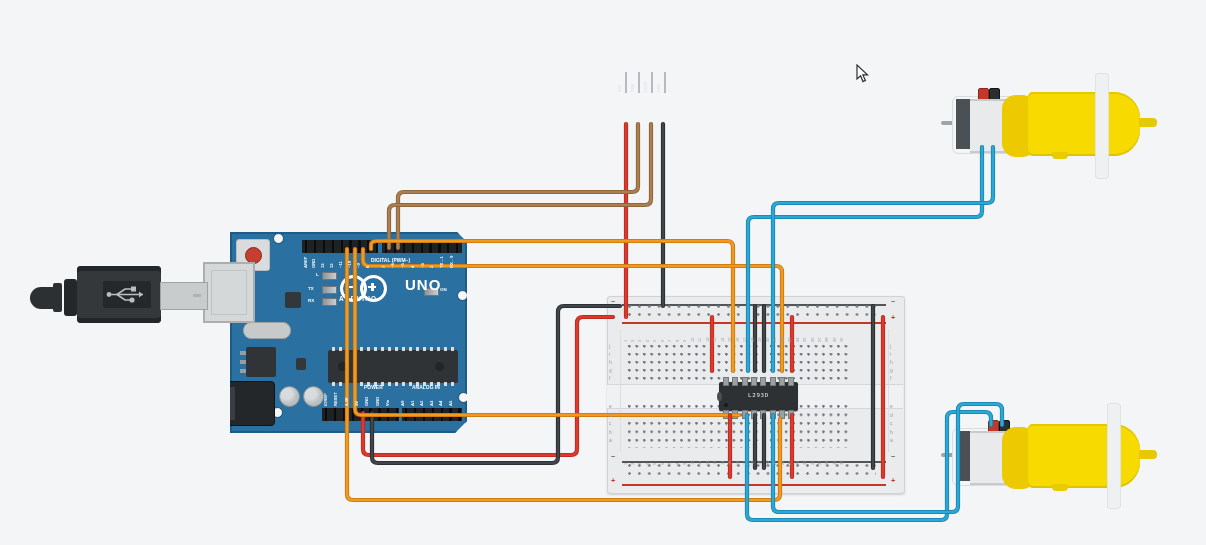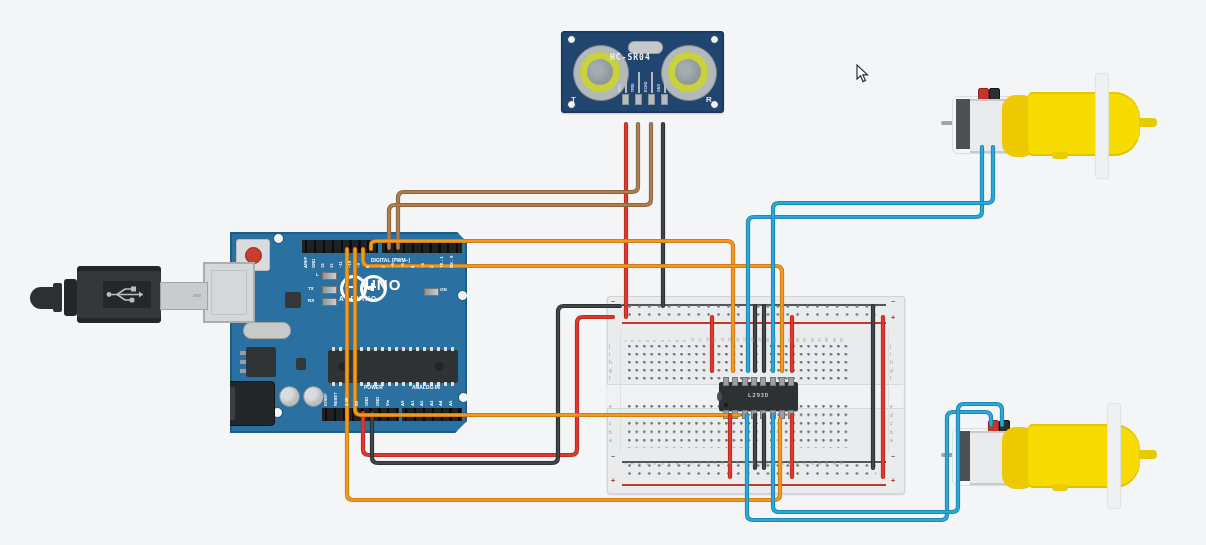--- a/index.html
+++ b/index.html
@@ -143,21 +143,21 @@
     <div class="capc" style="left:49px;top:154px"></div>
     <div class="capc" style="left:73px;top:154px"></div>
     <div class="abs" id="barrel">
         <i></i>
       </div>
   </div>
   <div class="abs" id="usbport">
       <i></i>
     </div>
 
-  <div class="wtext" style="left:365px;top:276px;font:700 15px 'Liberation Sans',sans-serif;letter-spacing:1px">UNO</div>
+  <div class="wtext" style="left:405px;top:276px;font:700 15px 'Liberation Sans',sans-serif;letter-spacing:1px">UNO</div>
   <div class="wtext" style="left:339px;top:295px;font:700 8px 'Liberation Sans',sans-serif;letter-spacing:1.5px;transform:scale(0.8);transform-origin:0 0">ARDUINO</div>
   <div class="wtext" style="left:371px;top:258px;font:700 8px 'Liberation Sans',sans-serif;transform:scale(0.62);transform-origin:0 0">DIGITAL (PWM~)</div>
   <div class="wtext" style="left:364px;top:385px;font:700 8px 'Liberation Sans',sans-serif;transform:scale(0.62);transform-origin:0 0">POWER</div>
   <div class="wtext" style="left:412px;top:385px;font:700 8px 'Liberation Sans',sans-serif;transform:scale(0.62);transform-origin:0 0">ANALOG IN</div>
   <div class="wtext" style="left:440px;top:287px;font:700 8px 'Liberation Sans',sans-serif;transform:scale(0.55);transform-origin:0 0">ON</div>
   <div class="wtext" style="left:316px;top:272px;font:700 8px 'Liberation Sans',sans-serif;transform:scale(0.55);transform-origin:0 0">L</div>
   <div class="wtext" style="left:308px;top:286px;font:700 8px 'Liberation Sans',sans-serif;transform:scale(0.55);transform-origin:0 0">TX</div>
   <div class="wtext" style="left:308px;top:298px;font:700 8px 'Liberation Sans',sans-serif;transform:scale(0.55);transform-origin:0 0">RX</div>
 
   <div>
@@ -177,42 +177,20 @@
         <rect x="28" y="5.5" width="5" height="5" fill="#b9bec1"></rect>
         <circle cx="29" cy="19" r="2.6" fill="#b9bec1"></circle>
         <path d="M40,13.5 l-4,-3 v6 z" fill="#b9bec1"></path>
       </svg>
     </div>
     <div class="usbpart" style="left:160px;top:282px;width:46px;height:26px;background:#c9cccd;border:1px solid #9ea3a5">
       <div style="position:absolute;right:6px;top:11px;width:8px;height:3px;background:#aeb3b5"></div>
     </div>
   </div>
 
-  <div class="abs" id="sensor">
-    <div class="shole" style="left:6px;top:4px"></div>
-    <div class="shole" style="left:149px;top:4px"></div>
-    <div class="shole" style="left:6px;top:69px"></div>
-    <div class="shole" style="left:149px;top:69px"></div>
-    <div class="tring" style="left:12px;top:14px">
-        <span class="y"></span>
-        <span class="c"></span>
-      </div>
-    <div class="tring" style="left:100px;top:14px">
-        <span class="y"></span>
-        <span class="c"></span>
-      </div>
-    <div style="position:absolute;left:67px;top:10px;width:33px;height:11px;border-radius:6px;background:#c6c9cb;border:1px solid #989da0"></div>
-    <div class="wtext" style="left:49px;top:22px;font:700 8px 'DejaVu Sans Mono',monospace;letter-spacing:1px;color:#eef1f3">HC-SR04</div>
-    <div class="wtext" style="left:10px;top:64px;font:700 8px 'Liberation Sans',sans-serif;color:#dfe4e7">T</div>
-    <div class="wtext" style="left:145px;top:64px;font:700 8px 'Liberation Sans',sans-serif;color:#dfe4e7">R</div>
-    <div class="spin" style="left:61px"></div>
-    <div class="spin" style="left:74px"></div>
-    <div class="spin" style="left:87px"></div>
-    <div class="spin" style="left:100px"></div>
-  </div>
   <div class="abs sstub" style="left:624.8px"></div>
   <div class="abs sstub" style="left:637.8px"></div>
   <div class="abs sstub" style="left:650.8px"></div>
   <div class="abs sstub" style="left:663.8px"></div>
 
   <div class="abs" id="l293d">
     <div class="notch"></div>
     <div class="lbl">L293D</div>
     <div class="dot1"></div>
   </div>

